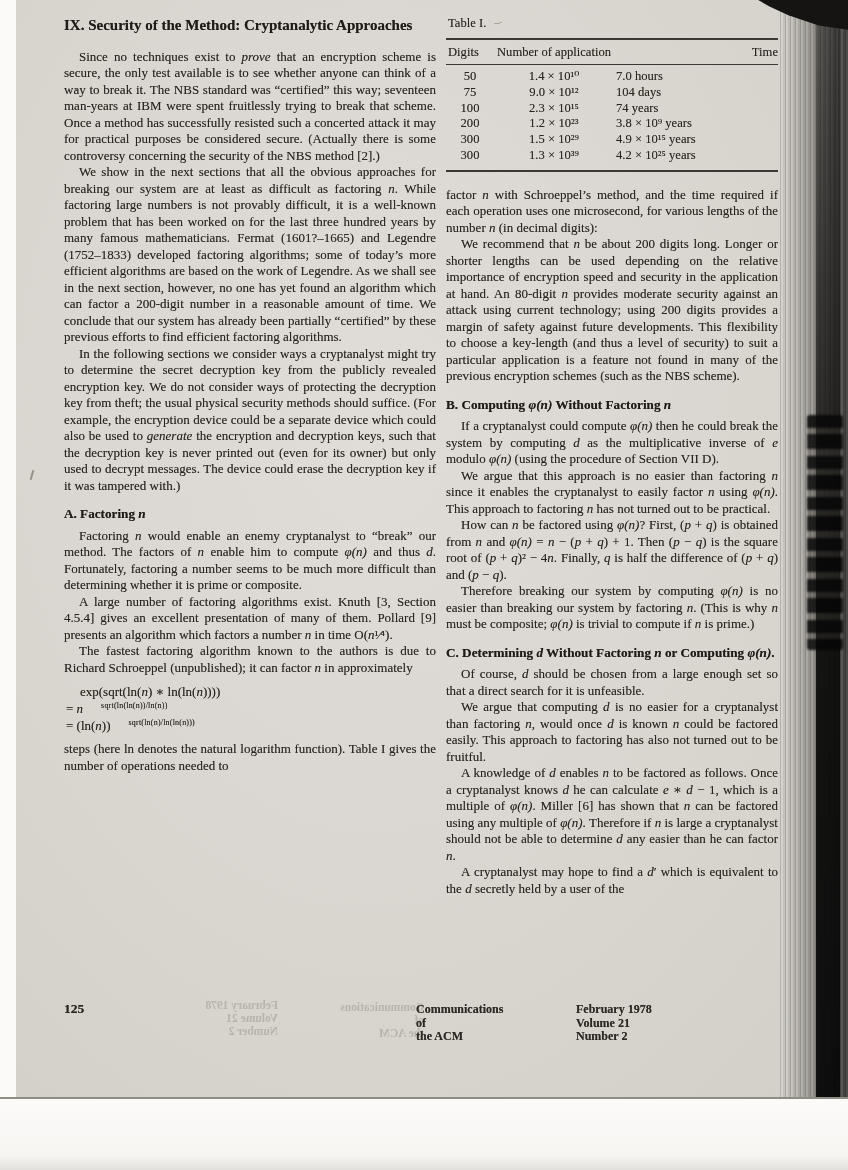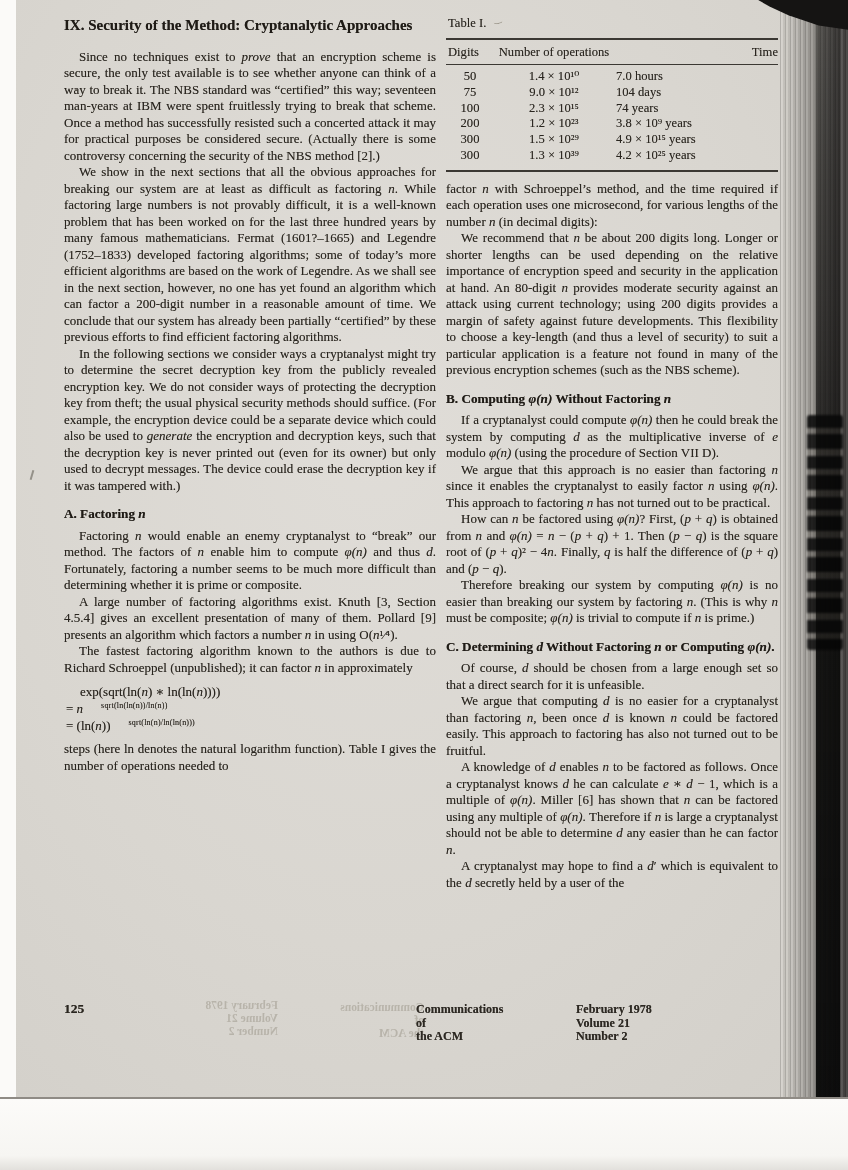--- a/index.html
+++ b/index.html
@@ -129,39 +129,39 @@
 <div class="page">
 
   <div class="col-left">
     <h1><span>IX. Security of the Method: Cryptanalytic Approaches</span></h1>
     <p><span>Since no techniques exist to </span><span class="it">prove</span><span> that an encryption scheme is secure, the only test available is to see whether anyone can think of a way to break it. The NBS standard was “certified” this way; seventeen man-years at IBM were spent fruitlessly trying to break that scheme. Once a method has successfully resisted such a concerted attack it may for practical purposes be considered secure. (Actually there is some controversy concerning the security of the NBS method [2].)</span></p>
     <p><span>We show in the next sections that all the obvious approaches for breaking our system are at least as difficult as factoring </span><span class="it">n</span><span>. While factoring large numbers is not provably difficult, it is a well-known problem that has been worked on for the last three hundred years by many famous mathematicians. Fermat (1601?–1665) and Legendre (1752–1833) developed factoring algorithms; some of today’s more efficient algorithms are based on the work of Legendre. As we shall see in the next section, however, no one has yet found an algorithm which can factor a 200-digit number in a reasonable amount of time. We conclude that our system has already been partially “certified” by these previous efforts to find efficient factoring algorithms.</span></p>
     <p><span>In the following sections we consider ways a cryptanalyst might try to determine the secret decryption key from the publicly revealed encryption key. We do not consider ways of protecting the decryption key from theft; the usual physical security methods should suffice. (For example, the encryption device could be a separate device which could also be used to </span><span class="it">generate</span><span> the encryption and decryption keys, such that the decryption key is never printed out (even for its owner) but only used to decrypt messages. The device could erase the decryption key if it was tampered with.)</span></p>
 
     <h2><span>A. Factoring </span><span class="it">n</span></h2>
     <p><span>Factoring </span><span class="it">n</span><span> would enable an enemy cryptanalyst to “break” our method. The factors of </span><span class="it">n</span><span> enable him to compute </span><span class="it">φ(n)</span><span> and thus </span><span class="it">d</span><span>. Fortunately, factoring a number seems to be much more difficult than determining whether it is prime or composite.</span></p>
-    <p><span>A large number of factoring algorithms exist. Knuth [3, Section 4.5.4] gives an excellent presentation of many of them. Pollard [9] presents an algorithm which factors a number </span><span class="it">n</span><span> in using O(</span><span class="it">n</span><span>¹⁄⁴).</span></p>
+    <p><span>A large number of factoring algorithms exist. Knuth [3, Section 4.5.4] gives an excellent presentation of many of them. Pollard [9] presents an algorithm which factors a number </span><span class="it">n</span><span> in time O(</span><span class="it">n</span><span>¹⁄⁴).</span></p>
     <p><span>The fastest factoring algorithm known to the authors is due to Richard Schroeppel (unpublished); it can factor </span><span class="it">n</span><span> in approximately</span></p>
 
     <div class="formula">
       <div class="f-line"><span>exp(sqrt(ln(</span><span class="it">n</span><span>) ∗ ln(ln(</span><span class="it">n</span><span>))))</span></div>
       <div class="f-line"><span>=  </span><span class="it">n</span><sup>sqrt(ln(ln(n))/ln(n))</sup></div>
       <div class="f-line"><span>=  (ln(</span><span class="it">n</span><span>))</span><sup>sqrt(ln(n)/ln(ln(n)))</sup></div>
     </div>
 
     <p class="noindent"><span>steps (here ln denotes the natural logarithm function). Table I gives the number of operations needed to</span></p>
   </div>
 
   <div class="col-right">
     <div class="tbl-label"><span><span>Table I.</span></span><span class="pencil-mark"></span></div>
 
     <div class="tbl">
       <div class="tbl-head">
         <div class="c1"><span>Digits</span></div>
-        <div class="c2"><span>Number of operations</span></div>
+        <div class="c2"><span>Number of application</span></div>
         <div class="c3"><span>Time</span></div>
       </div>
       <div class="tbl-body">
         <div class="tbl-row">
           <div class="c1"><span>50</span></div>
           <div class="c2"><span>1.4 × 10¹⁰</span></div>
           <div class="c3"><span>7.0 hours</span></div>
         </div>
         <div class="tbl-row">
           <div class="c1"><span>75</span></div>
@@ -184,32 +184,32 @@
           <div class="c3"><span>4.9 × 10¹⁵ years</span></div>
         </div>
         <div class="tbl-row">
           <div class="c1"><span>300</span></div>
           <div class="c2"><span>1.3 × 10³⁹</span></div>
           <div class="c3"><span>4.2 × 10²⁵ years</span></div>
         </div>
       </div>
     </div>
 
-    <p class="noindent" style="margin-top:9px;"><span>factor </span><span class="it">n</span><span> with Schroeppel’s method, and the time required if each operation uses one microsecond, for various lengths of the number </span><span class="it">n</span><span> (in decimal digits):</span></p>
+    <p class="noindent" style="margin-top:15px;"><span>factor </span><span class="it">n</span><span> with Schroeppel’s method, and the time required if each operation uses one microsecond, for various lengths of the number </span><span class="it">n</span><span> (in decimal digits):</span></p>
     <p><span>We recommend that </span><span class="it">n</span><span> be about 200 digits long. Longer or shorter lengths can be used depending on the relative importance of encryption speed and security in the application at hand. An 80-digit </span><span class="it">n</span><span> provides moderate security against an attack using current technology; using 200 digits provides a margin of safety against future developments. This flexibility to choose a key-length (and thus a level of security) to suit a particular application is a feature not found in many of the previous encryption schemes (such as the NBS scheme).</span></p>
 
     <h2><span>B. Computing </span><span class="it">φ(n)</span><span> Without Factoring </span><span class="it">n</span></h2>
     <p><span>If a cryptanalyst could compute </span><span class="it">φ(n)</span><span> then he could break the system by computing </span><span class="it">d</span><span> as the multiplicative inverse of </span><span class="it">e</span><span> modulo </span><span class="it">φ(n)</span><span> (using the procedure of Section VII D).</span></p>
     <p><span>We argue that this approach is no easier than factoring </span><span class="it">n</span><span> since it enables the cryptanalyst to easily factor </span><span class="it">n</span><span> using </span><span class="it">φ(n)</span><span>. This approach to factoring </span><span class="it">n</span><span> has not turned out to be practical.</span></p>
     <p><span>How can </span><span class="it">n</span><span> be factored using </span><span class="it">φ(n)</span><span>? First, (</span><span class="it">p</span><span> + </span><span class="it">q</span><span>) is obtained from </span><span class="it">n</span><span> and </span><span class="it">φ(n)</span><span> = </span><span class="it">n</span><span> − (</span><span class="it">p</span><span> + </span><span class="it">q</span><span>) + 1. Then (</span><span class="it">p</span><span> − </span><span class="it">q</span><span>) is the square root of (</span><span class="it">p</span><span> + </span><span class="it">q</span><span>)² − 4</span><span class="it">n</span><span>. Finally, </span><span class="it">q</span><span> is half the difference of (</span><span class="it">p</span><span> + </span><span class="it">q</span><span>) and (</span><span class="it">p</span><span> − </span><span class="it">q</span><span>).</span></p>
     <p><span>Therefore breaking our system by computing </span><span class="it">φ(n)</span><span> is no easier than breaking our system by factoring </span><span class="it">n</span><span>. (This is why </span><span class="it">n</span><span> must be composite; </span><span class="it">φ(n)</span><span> is trivial to compute if </span><span class="it">n</span><span> is prime.)</span></p>
 
     <h2><span>C. Determining </span><span class="it">d</span><span> Without Factoring </span><span class="it">n</span><span> or Computing </span><span class="it">φ(n)</span><span>.</span></h2>
     <p><span>Of course, </span><span class="it">d</span><span> should be chosen from a large enough set so that a direct search for it is unfeasible.</span></p>
-    <p><span>We argue that computing </span><span class="it">d</span><span> is no easier for a cryptanalyst than factoring </span><span class="it">n</span><span>, been once </span><span class="it">d</span><span> is known </span><span class="it">n</span><span> could be factored easily. This approach to factoring has also not turned out to be fruitful.</span></p>
+    <p><span>We argue that computing </span><span class="it">d</span><span> is no easier for a cryptanalyst than factoring </span><span class="it">n</span><span>, would once </span><span class="it">d</span><span> is known </span><span class="it">n</span><span> could be factored easily. This approach to factoring has also not turned out to be fruitful.</span></p>
     <p><span>A knowledge of </span><span class="it">d</span><span> enables </span><span class="it">n</span><span> to be factored as follows. Once a cryptanalyst knows </span><span class="it">d</span><span> he can calculate </span><span class="it">e</span><span> ∗ </span><span class="it">d</span><span> − 1, which is a multiple of </span><span class="it">φ(n)</span><span>. Miller [6] has shown that </span><span class="it">n</span><span> can be factored using any multiple of </span><span class="it">φ(n)</span><span>. Therefore if </span><span class="it">n</span><span> is large a cryptanalyst should not be able to determine </span><span class="it">d</span><span> any easier than he can factor </span><span class="it">n</span><span>.</span></p>
     <p><span>A cryptanalyst may hope to find a </span><span class="it">d</span><span>′ which is equivalent to the </span><span class="it">d</span><span> secretly held by a user of the</span></p>
   </div>
 
   <div class="footer-pagenum"><span>125</span></div>
 
   <div class="ghost ghost-left">
     <div><span>February 1978</span></div>
     <div><span>Volume 21</span></div>
     <div><span>Number 2</span></div>

